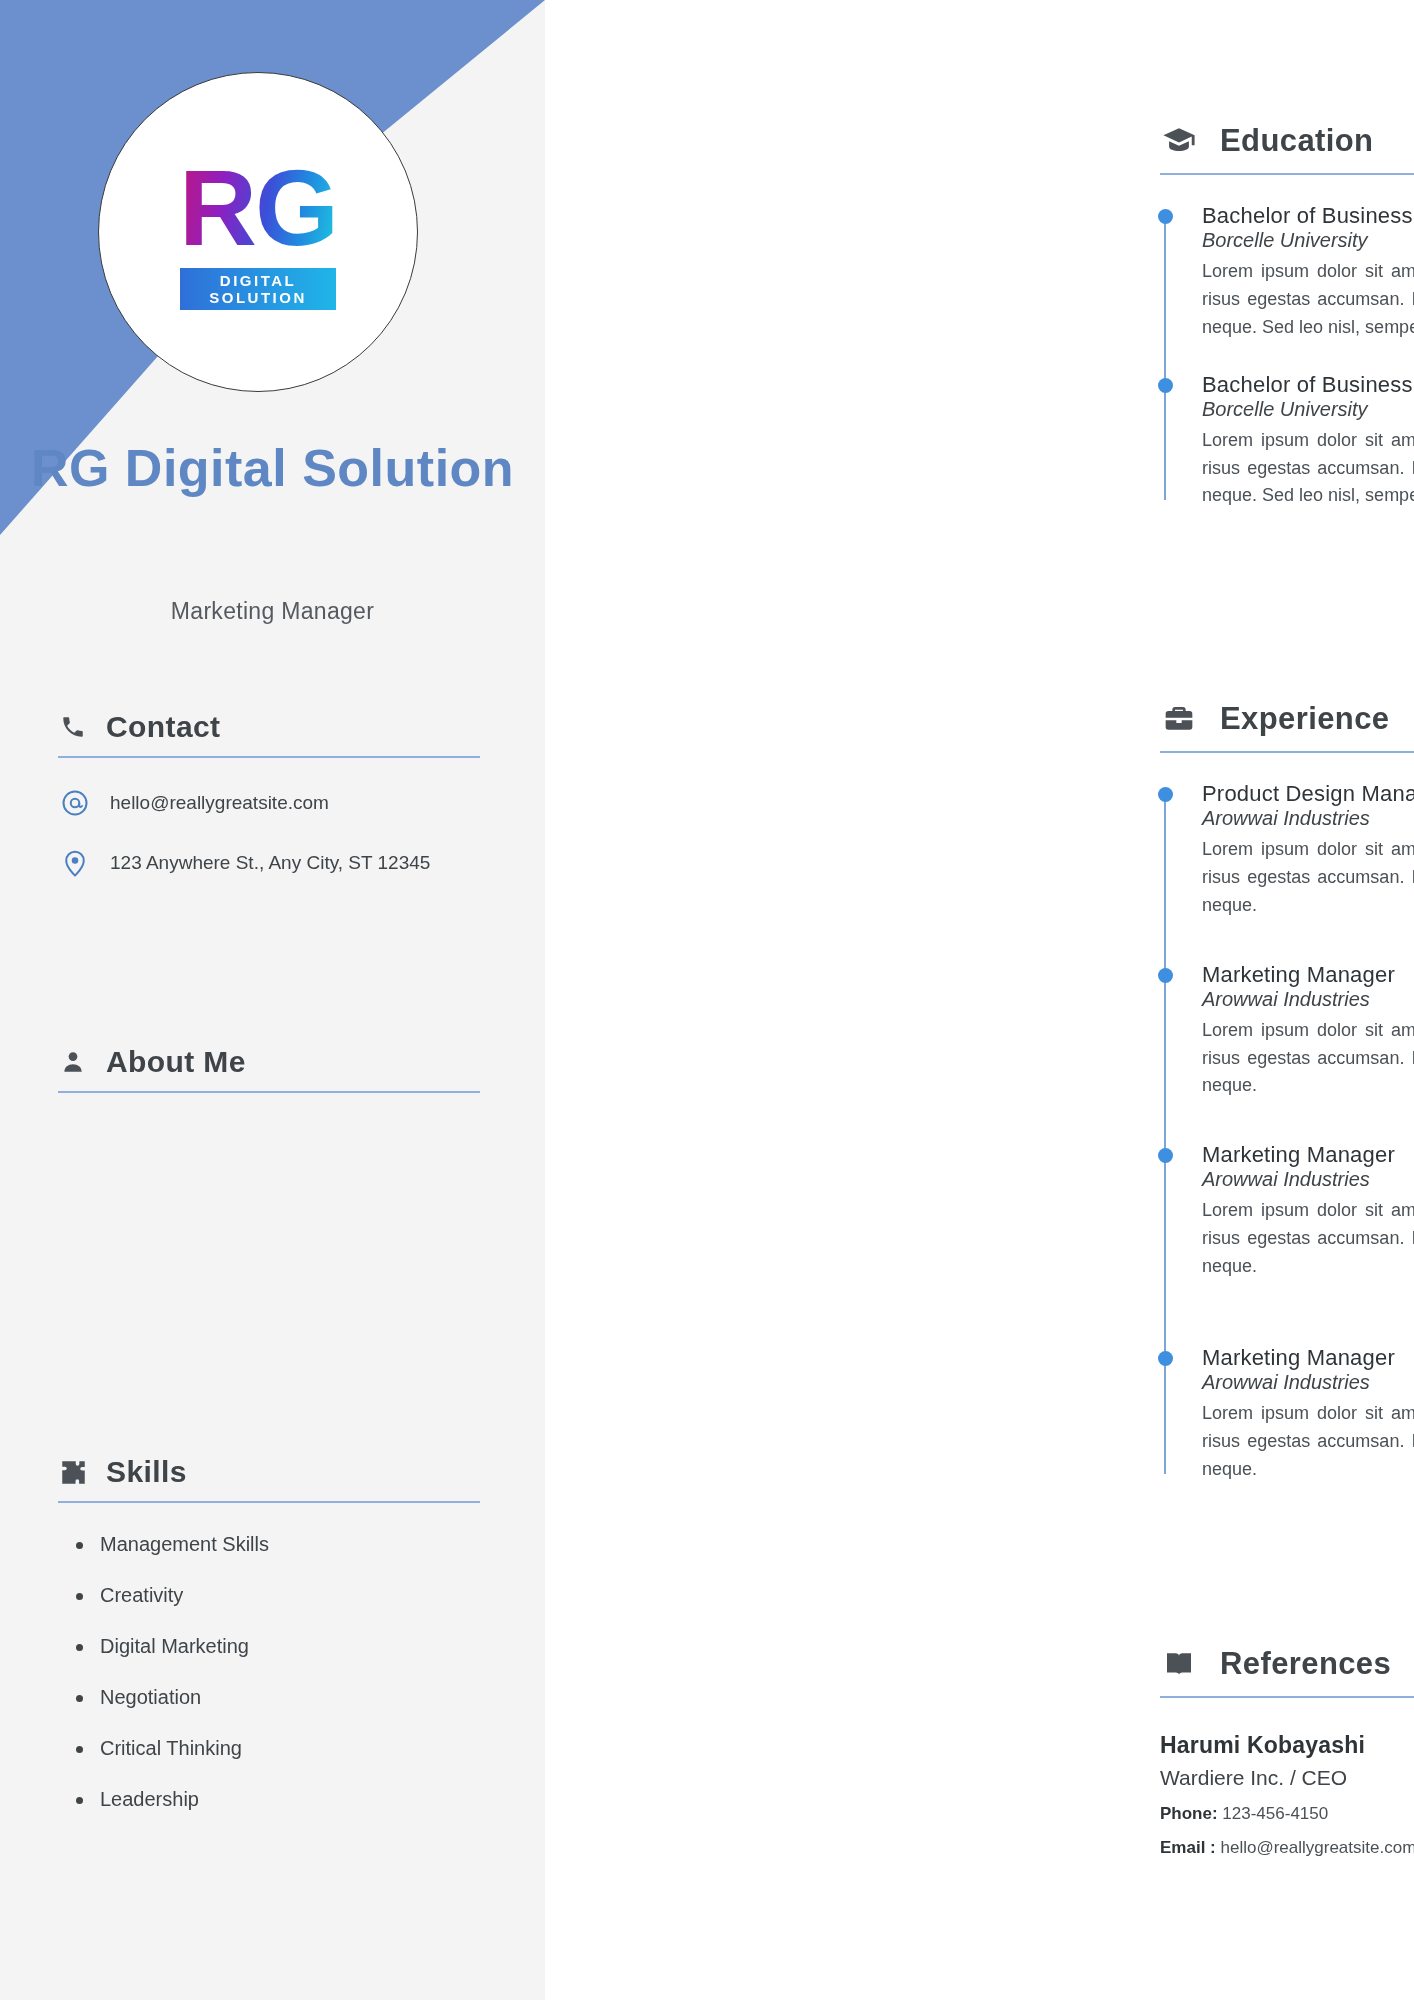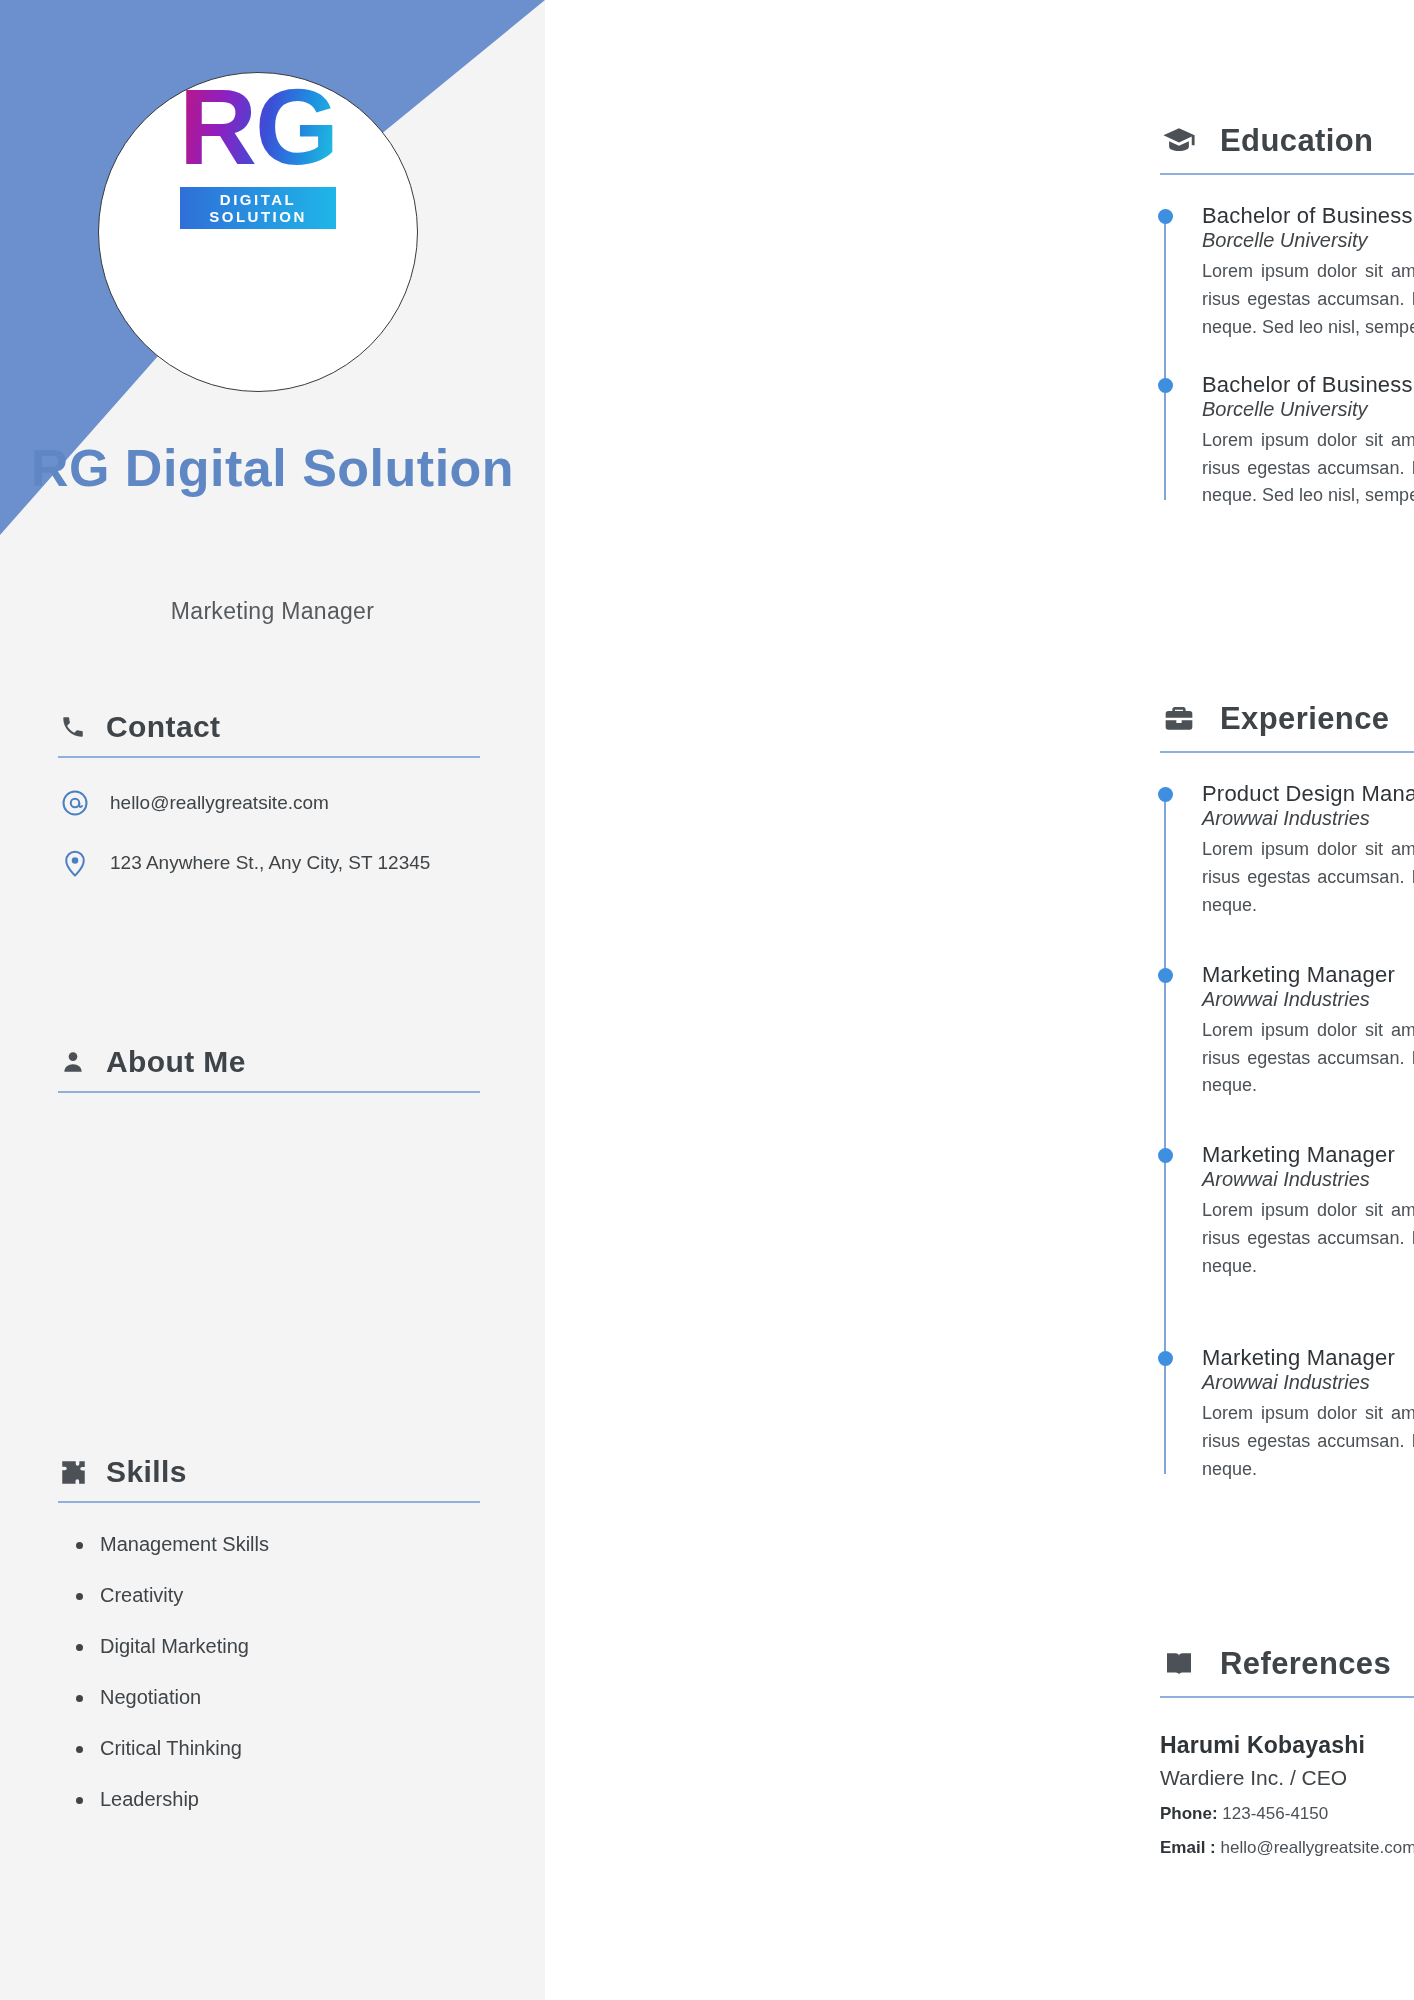--- a/index.html
+++ b/index.html
@@ -39,20 +39,21 @@
     left: 98px;
     top: 72px;
     width: 320px;
     height: 320px;
     border-radius: 50%;
     background: #ffffff;
     border: 1.5px solid #3a3a3a;
     display: flex;
     flex-direction: column;
     align-items: center;
+    justify-content: center;
   }
   .logo-rg {
     font-family: "Liberation Sans", sans-serif;
     font-weight: bold;
     font-size: 108px;
     line-height: 1;
     letter-spacing: -2px;
     background: linear-gradient(100deg, #c0167f 0%, #8e1fc0 28%, #3b4fd8 55%, #1f8fe0 78%, #1fc8e0 100%);
     -webkit-background-clip: text;
     background-clip: text;

